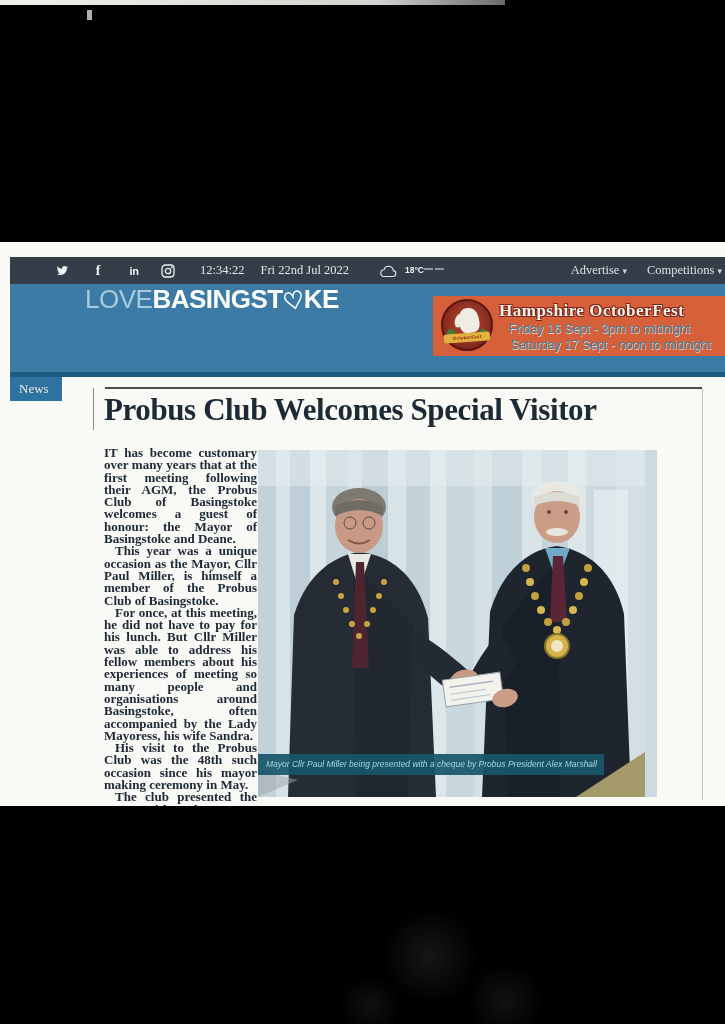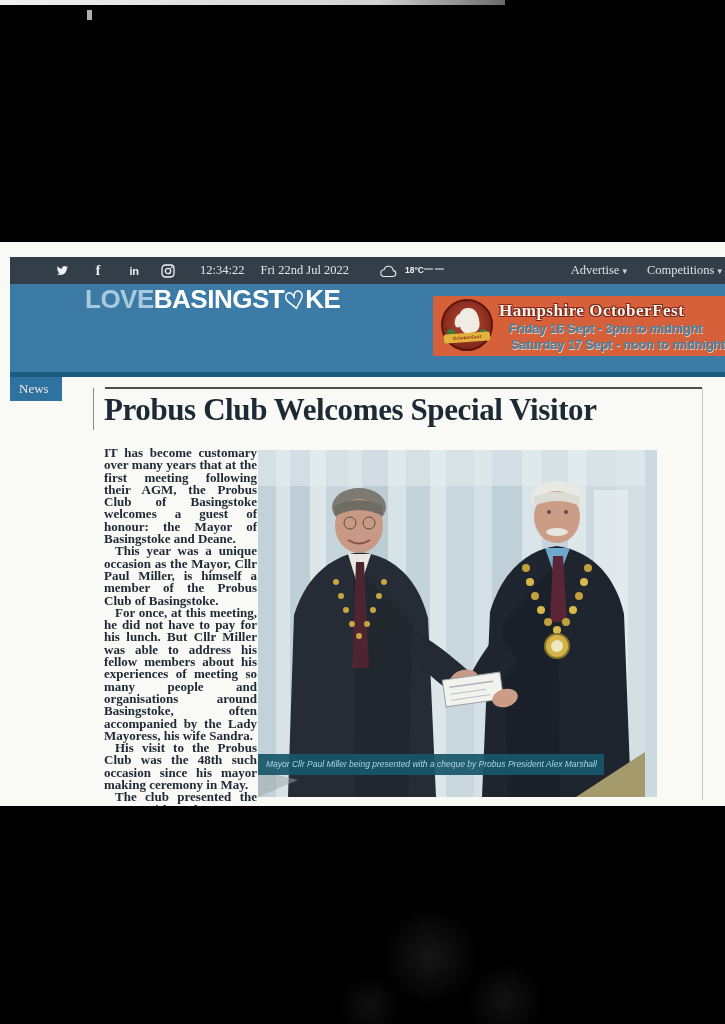--- a/index.html
+++ b/index.html
@@ -30,40 +30,40 @@
   .temp-sub i{display:block;width:9px;height:2px;background:#8d9aa3;}
   .nav-right{margin-left:auto;display:flex;gap:20px;margin-right:3px;
              font-family:"Liberation Serif",serif;font-size:12.5px;color:#dde1e4;align-items:flex-end;}
   .nav-link{white-space:nowrap;} .caret{font-size:9px;opacity:.9;}
 
   
   .masthead{position:absolute;top:42px;left:10px;width:715px;height:88px;background:#3b7ba5;
             border-bottom:5px solid #1d5c82;overflow:hidden;}
   .brand{position:absolute;left:2px;top:2px;line-height:1;}
   .brand-top{margin-left:73px;font-size:26px;letter-spacing:-0.5px;white-space:nowrap;}
-  .brand-love{color:#a9c9dc;font-weight:700;}
+  .brand-love{color:#a9c9dc;font-weight:400;}
   .brand-bold{color:#ffffff;font-weight:800;}
   .brand-heart{display:inline-block;color:#ffffff;font-weight:700;transform:rotate(-12deg) translateY(1px);font-size:24px;}
   .brand-main{font-size:61px;font-weight:800;color:#ffffff;letter-spacing:-2.5px;margin-top:-8px;}
 
   
   .ad{position:absolute;left:423px;top:12px;width:320px;height:60px;background:#d6603a;border-radius:2px;}
   .badge{position:absolute;left:8px;top:3px;width:52px;height:52px;border-radius:50%;
          background:radial-gradient(circle at 50% 45%,#a03a28 35%,#7c241a 78%);border:2px solid #5c150f;box-sizing:border-box;}
   .lion{position:absolute;left:16px;top:7px;width:20px;height:25px;background:#efece3;
         border-radius:45% 45% 35% 35%;transform:rotate(-10deg);}
   .lion::before{content:"";position:absolute;left:-4px;top:4px;width:8px;height:14px;background:#efece3;border-radius:50%;transform:rotate(25deg);}
   .bush1,.bush2{position:absolute;width:8px;height:8px;border-radius:50%;background:#3f7a3a;bottom:12px;}
   .bush1{left:4px;} .bush2{right:4px;}
   .ribbon{position:absolute;left:1px;bottom:7px;width:46px;height:9px;background:#e2b33c;border-radius:2px;
           transform:rotate(-4deg);font-size:4.5px;font-weight:700;color:#8a2a1a;text-align:center;line-height:9px;letter-spacing:.2px;}
   .ad-title{position:absolute;left:66px;top:5px;font-family:"Liberation Serif",serif;font-weight:700;
             font-size:17px;color:#f7f3e8;letter-spacing:.5px;white-space:nowrap;
             text-shadow:1px 1px 0 #7c241a,-1px 1px 0 #7c241a,1px -1px 0 #7c241a,-1px -1px 0 #7c241a;}
-  .ad-line{position:absolute;font-weight:700;font-size:12.5px;color:#3d7fa2;white-space:nowrap;
+  .ad-line{position:absolute;font-weight:400;font-size:12.5px;color:#3d7fa2;white-space:nowrap;
            text-shadow:.5px .5px 0 #ecd3c4;}
   .ad-line.l1{left:76px;top:26px;}
   .ad-line.l2{left:78px;top:42px;}
 
   
   .news-tab{position:absolute;top:135px;left:10px;width:52px;height:24px;background:#2e72a0;
             color:#ece9e2;font-family:"Liberation Serif",serif;font-size:13px;
             padding:4px 0 0 9px;box-sizing:border-box;}
 
   

